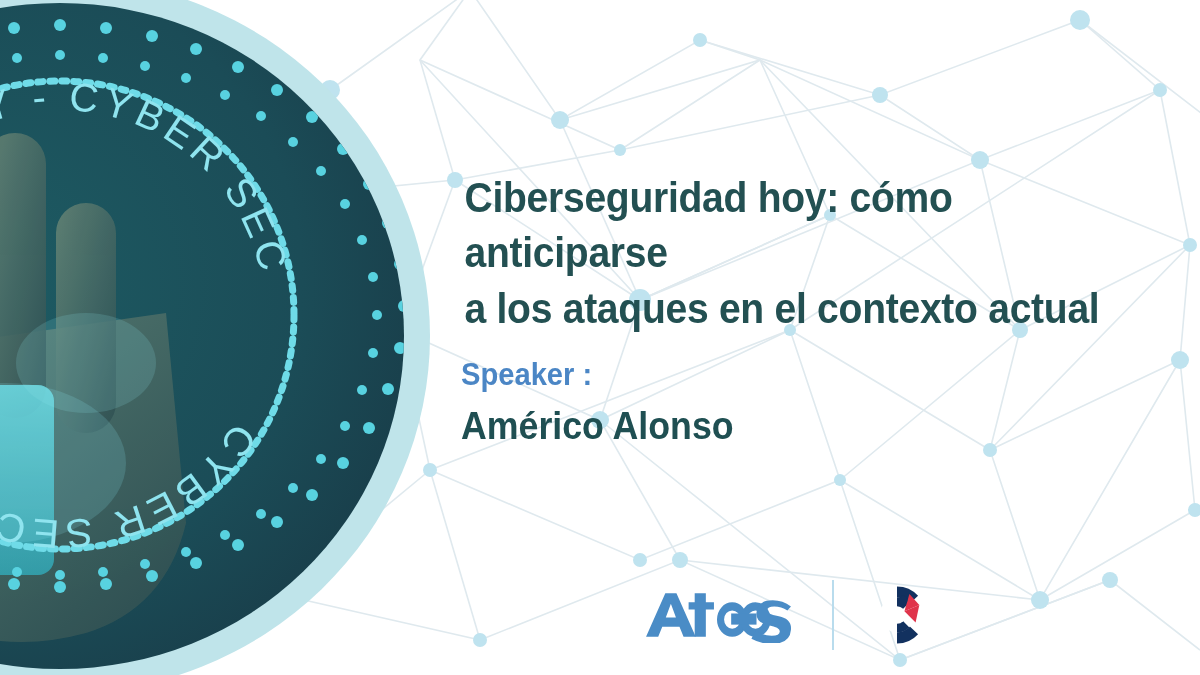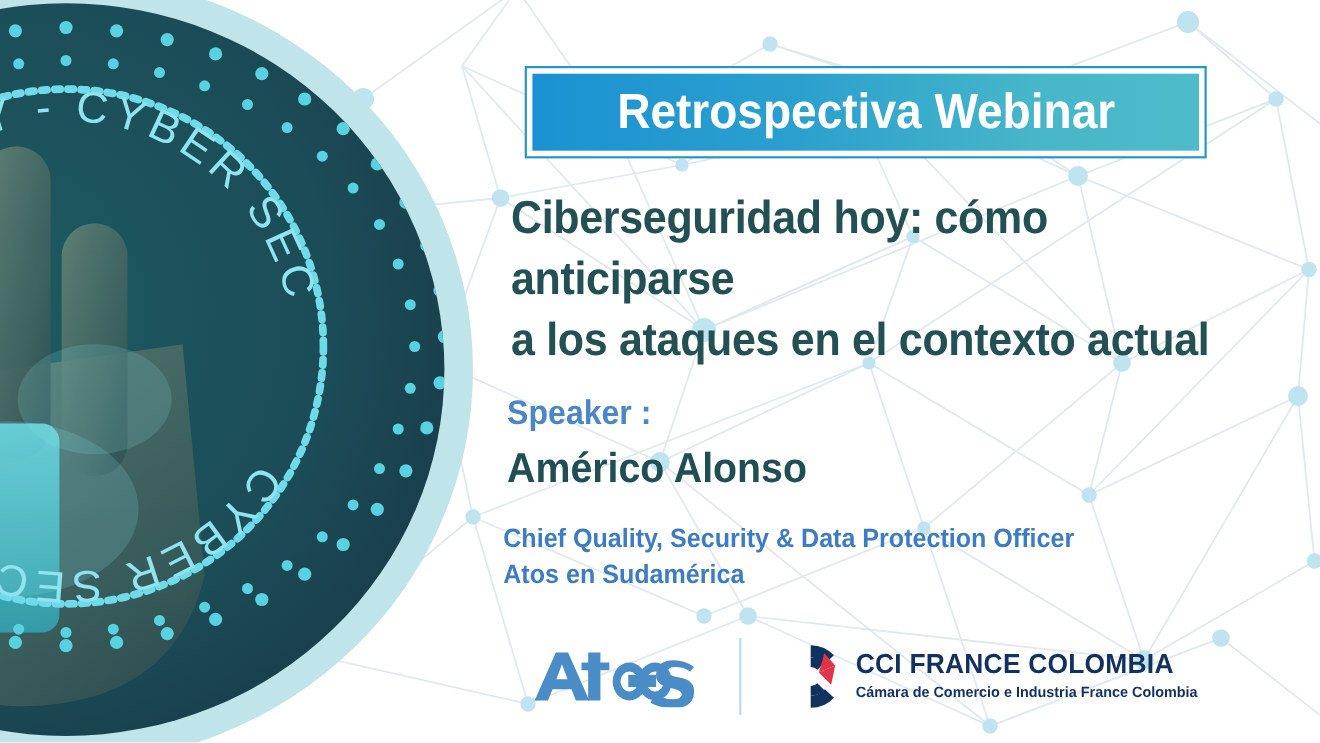--- a/index.html
+++ b/index.html
@@ -410,37 +410,28 @@
           </text>
           <text>
             <textPath href="#arcBottom" startOffset="50%" text-anchor="middle">CYBER SECURITY</textPath>
           </text>
         </svg>
 
       </div>
     </div>
   </div>
 
-  <div class="banner">
-    <div class="banner-fill">
-      <div class="banner-title">Retrospectiva Webinar</div>
-    </div>
-  </div>
 
   <div class="content">
     <div class="headline">Ciberseguridad hoy: cómo anticiparse</div>
     <div class="headline">a los ataques en el contexto actual</div>
 
     <div class="speaker-label">Speaker :</div>
     <div class="speaker-name">Américo Alonso</div>
 
-    <div class="role-block">
-      <div class="role-line">Chief Quality, Security &amp; Data Protection Officer</div>
-      <div class="role-line">Atos en Sudamérica</div>
-    </div>
   </div>
 
   <div class="logo-row">
 
     <svg class="atos-logo" viewBox="0 0 300 110" xmlns="http://www.w3.org/2000/svg">
       <g fill="#4a8cc6">
 
         <path d="M8 98 L46 12 L68 12 L106 98 L82 98 L74 78 L40 78 L32 98 Z
                  M47 60 L67 60 L57 33 Z"></path>
 
@@ -472,21 +463,17 @@
         <path d="M50 22 a28 28 0 1 0 0 56 a28 28 0 0 1 0 -56 Z" fill="#12315f"></path>
         <path d="M50 22 a28 28 0 0 1 20 8 l-12 12 a12 12 0 0 0 -8 -4 Z" fill="#12315f"></path>
         <path d="M50 78 a28 28 0 0 0 20 -8 l-12 -12 a12 12 0 0 1 -8 4 Z" fill="#12315f"></path>
         <circle cx="50" cy="50" r="14" fill="#ffffff"></circle>
 
         <path d="M70 16 L86 34 L62 44 Z" fill="#e0344b"></path>
         <path d="M62 44 L86 34 L80 62 Z" fill="#e0344b"></path>
 
         <circle cx="60" cy="26" r="7" fill="#12315f"></circle>
       </svg>
-      <div class="cci-text-wrap">
-        <div class="cci-title">CCI FRANCE COLOMBIA</div>
-        <div class="cci-sub">Cámara de Comercio e Industria France Colombia</div>
-      </div>
     </div>
 
   </div>
 
 </div>
 
 </body></html>

